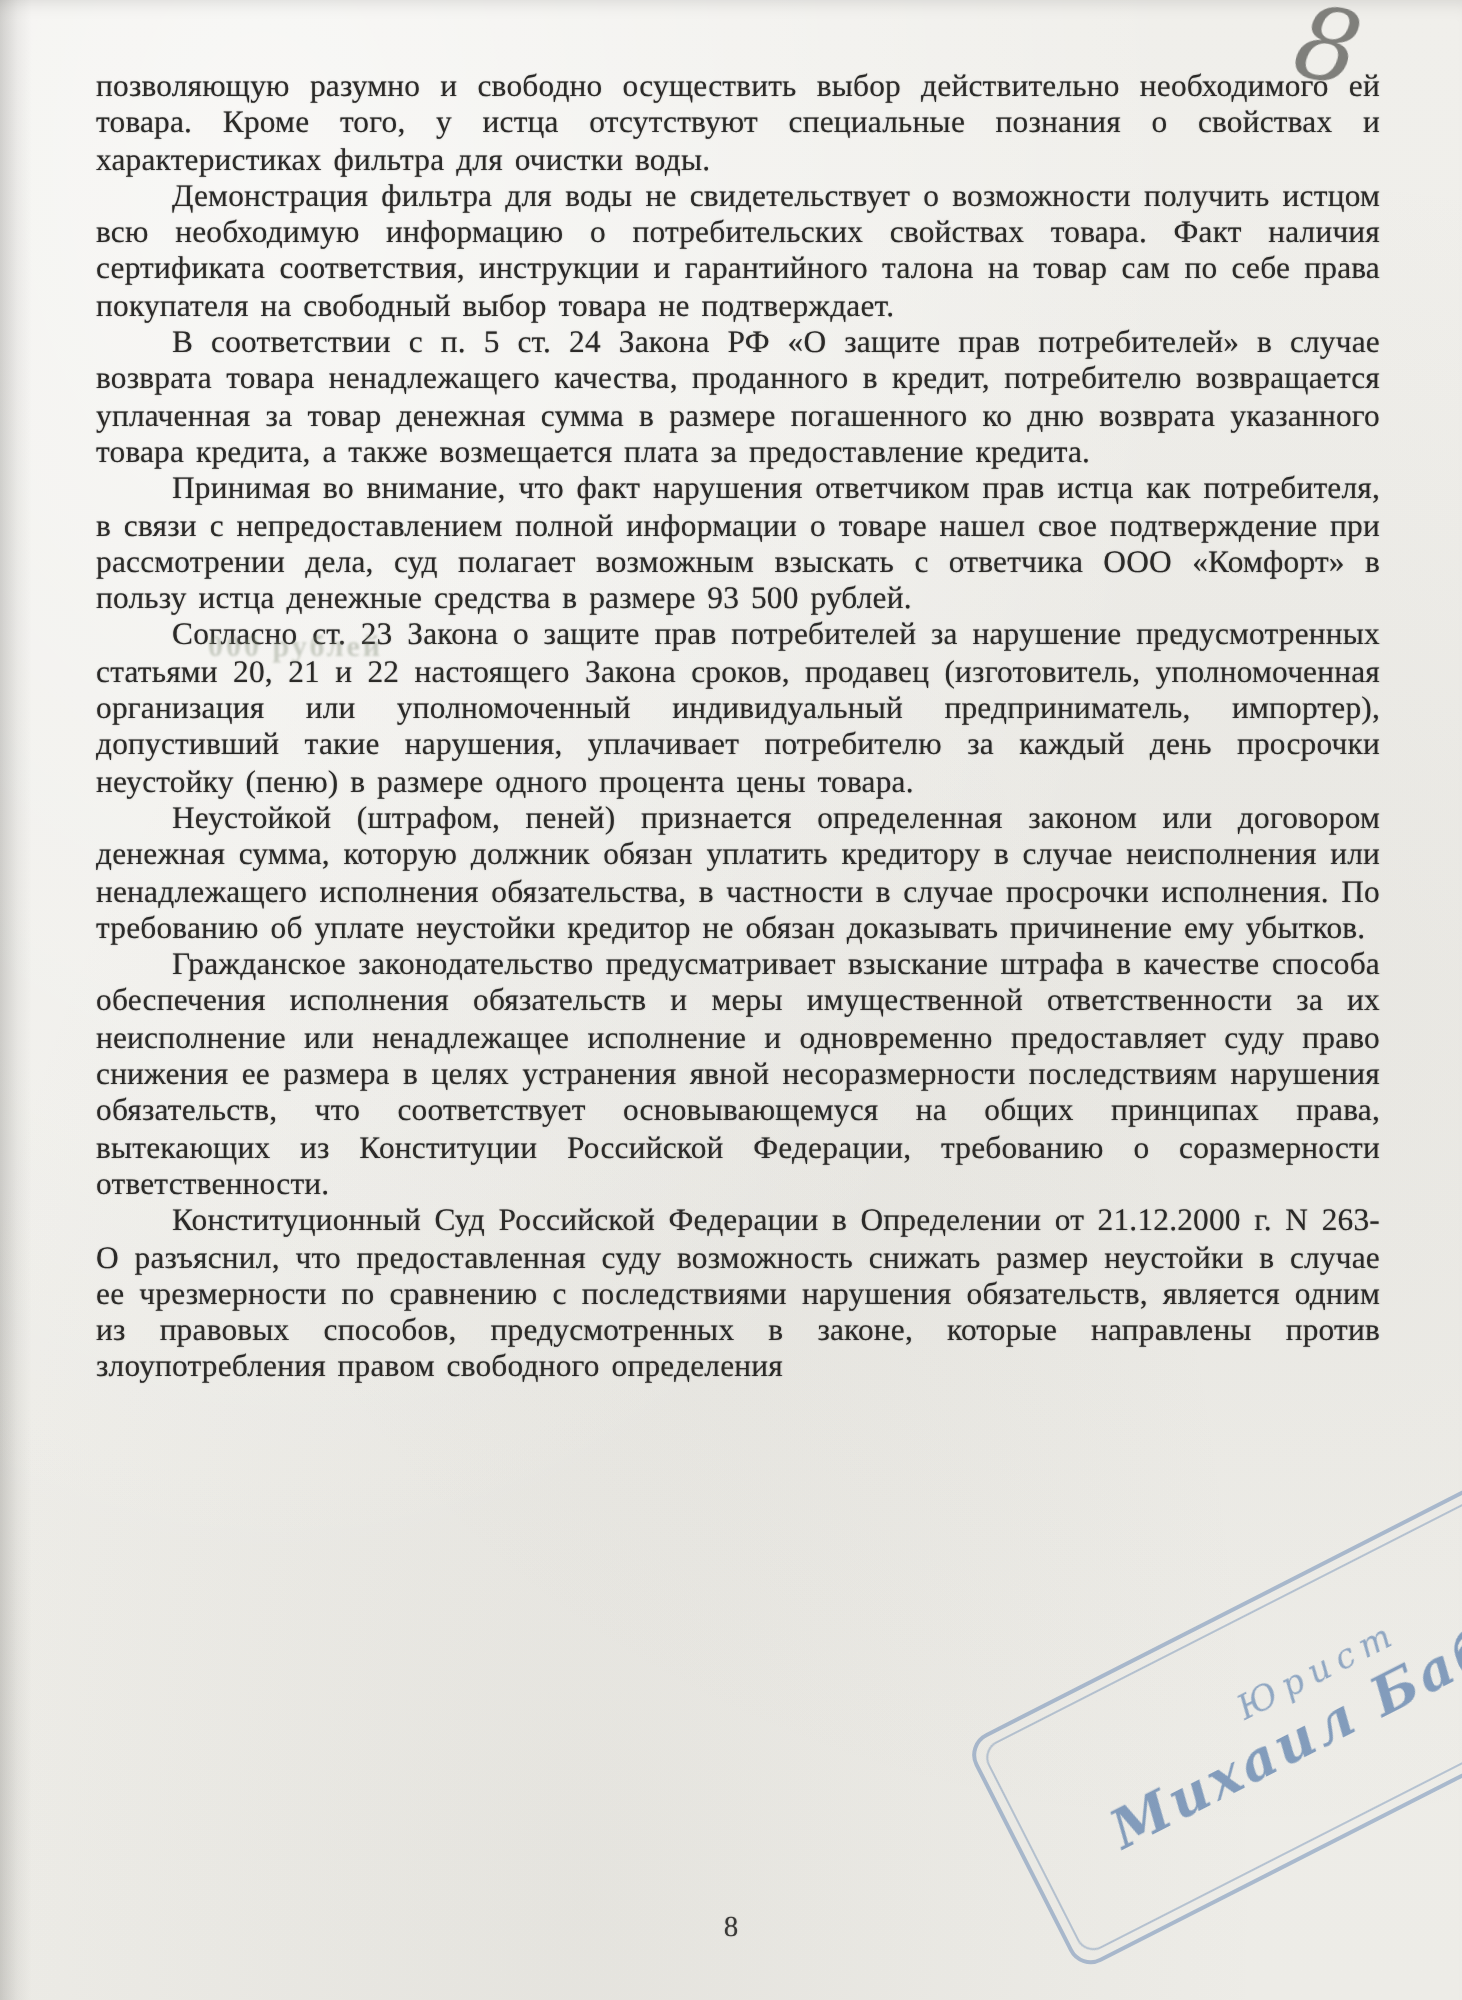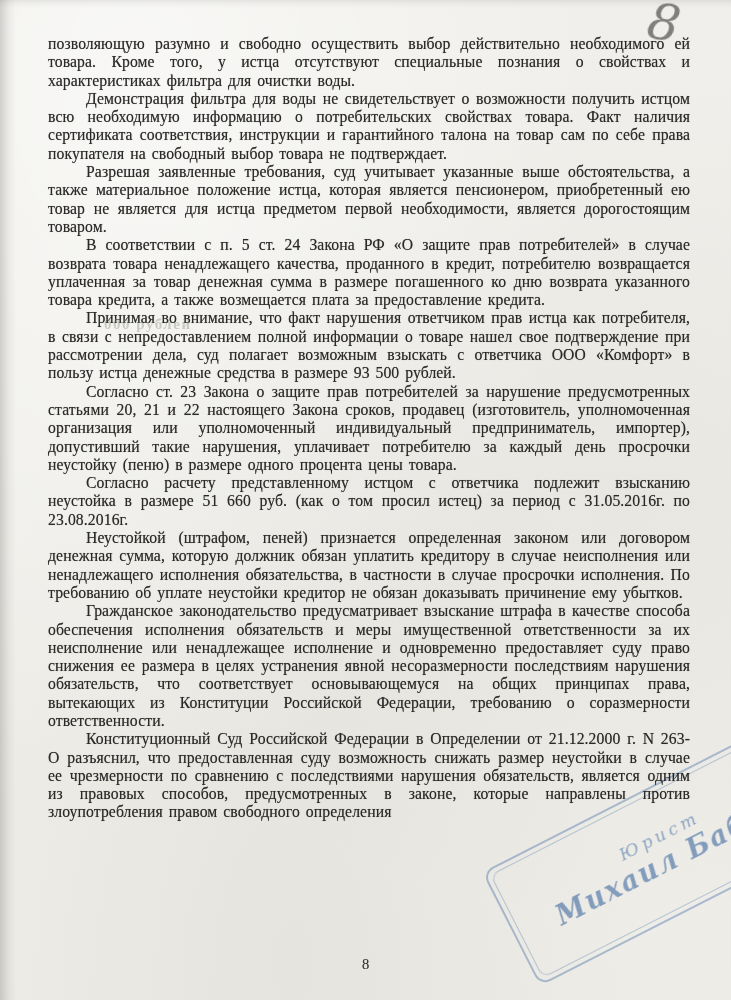--- a/index.html
+++ b/index.html
@@ -76,25 +76,23 @@
 
 <div class="scan">
 
   <div class="edge-shadow"></div>
 
   <div class="handwritten">8</div>
 
   <main class="text-block">
     <p class="para continuation">позволяющую разумно и свободно осуществить выбор действительно необходимого ей товара. Кроме того, у истца отсутствуют специальные познания о свойствах и характеристиках фильтра для очистки воды.</p>
     <p class="para">Демонстрация фильтра для воды не свидетельствует о возможности получить истцом всю необходимую информацию о потребительских свойствах товара. Факт наличия сертификата соответствия, инструкции и гарантийного талона на товар сам по себе права покупателя на свободный выбор товара не подтверждает.</p>
-    <p class="para">Разрешая заявленные требования, суд учитывает указанные выше обстоятельства, а также материальное положение истца, которая является пенсионером, приобретенный ею товар не является для истца предметом первой необходимости, является дорогостоящим товаром.</p>
     <p class="para">В соответствии с п. 5 ст. 24 Закона РФ «О защите прав потребителей» в случае возврата товара ненадлежащего качества, проданного в кредит, потребителю возвращается уплаченная за товар денежная сумма в размере погашенного ко дню возврата указанного товара кредита, а также возмещается плата за предоставление кредита.</p>
     <p class="para">Принимая во внимание, что факт нарушения ответчиком прав истца как потребителя, в связи с непредоставлением полной информации о товаре нашел свое подтверждение при рассмотрении дела, суд полагает возможным взыскать с ответчика ООО «Комфорт» в пользу истца денежные средства в размере 93 500 рублей.</p>
     <p class="para">Согласно ст. 23 Закона о защите прав потребителей за нарушение предусмотренных статьями 20, 21 и 22 настоящего Закона сроков, продавец (изготовитель, уполномоченная организация или уполномоченный индивидуальный предприниматель, импортер), допустивший такие нарушения, уплачивает потребителю за каждый день просрочки неустойку (пеню) в размере одного процента цены товара.</p>
-    <p class="para">Согласно расчету представленному истцом с ответчика подлежит взысканию неустойка в размере 51 660 руб. (как о том просил истец) за период с 31.05.2016г. по 23.08.2016г.</p>
     <p class="para">Неустойкой (штрафом, пеней) признается определенная законом или договором денежная сумма, которую должник обязан уплатить кредитору в случае неисполнения или ненадлежащего исполнения обязательства, в частности в случае просрочки исполнения. По требованию об уплате неустойки кредитор не обязан доказывать причинение ему убытков.</p>
     <p class="para">Гражданское законодательство предусматривает взыскание штрафа в качестве способа обеспечения исполнения обязательств и меры имущественной ответственности за их неисполнение или ненадлежащее исполнение и одновременно предоставляет суду право снижения ее размера в целях устранения явной несоразмерности последствиям нарушения обязательств, что соответствует основывающемуся на общих принципах права, вытекающих из Конституции Российской Федерации, требованию о соразмерности ответственности.</p>
     <p class="para">Конституционный Суд Российской Федерации в Определении от 21.12.2000 г. N 263-О разъяснил, что предоставленная суду возможность снижать размер неустойки в случае ее чрезмерности по сравнению с последствиями нарушения обязательств, является одним из правовых способов, предусмотренных в законе, которые направлены против злоупотребления правом свободного определения</p>
   </main>
 
   <div class="ghost">000 рублей</div>
 
   <div class="stamp">
     <div class="stamp-inner">
       <div class="stamp-line1">Юрист</div>

